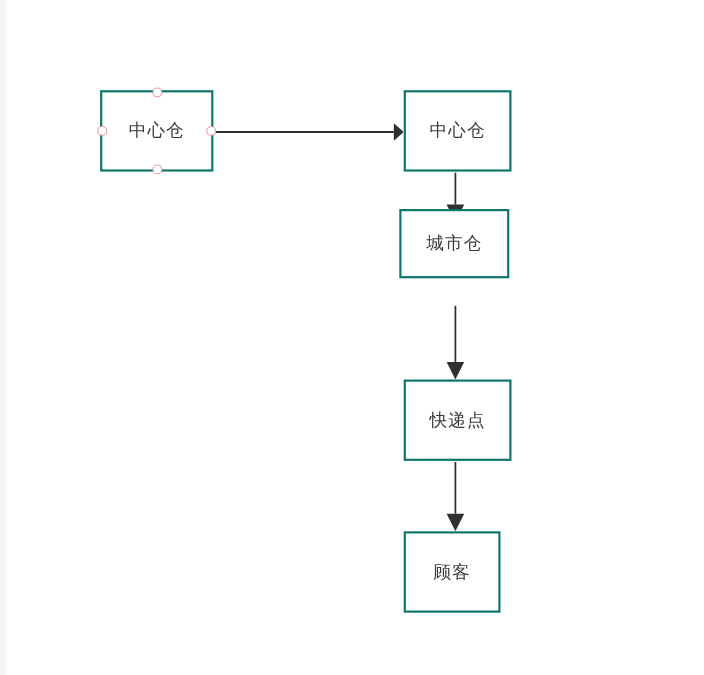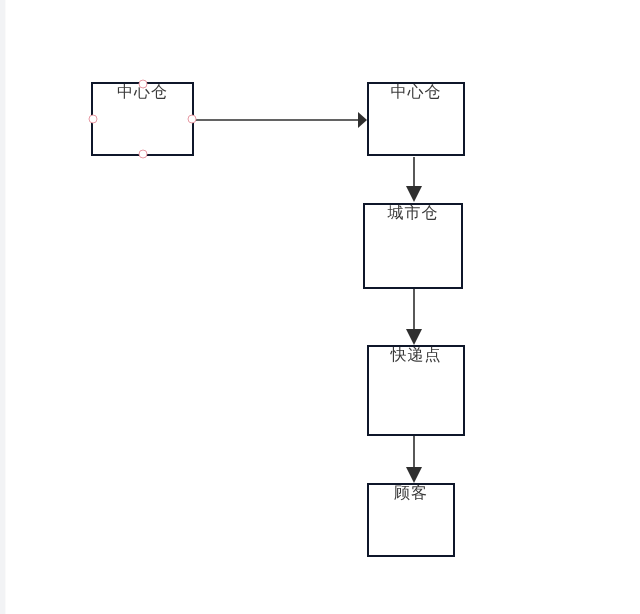--- a/index.html
+++ b/index.html
@@ -39,22 +39,23 @@
     top: 0;
     width: 1px;
     height: 614px;
     background: #fafafa;
   }
 
   .node {
     position: absolute;
     box-sizing: border-box;
     background: #ffffff;
-    border: 2px solid #0f172a;
+    border: 2px solid #0f766e;
     display: flex;
+    align-items: center;
     justify-content: center;
   }
 
   .node-label {
     font-size: 16px;
     line-height: 1;
     color: #3a3a3a;
     letter-spacing: 1px;
     white-space: nowrap;
     user-select: none;
@@ -128,25 +129,25 @@
     <span class="handle h-top"></span>
     <span class="handle h-right"></span>
     <span class="handle h-bottom"></span>
     <span class="handle h-left"></span>
   </div>
 
   <div class="node" style="left:367px; top:82px; width:98px; height:74px;">
     <span class="node-label">中心仓</span>
   </div>
 
-  <div class="node" style="left:363px; top:203px; width:100px; height:86px;font-family:Liberation Serif, serif;">
+  <div class="node" style="left:363px; top:190px; width:100px; height:63px;font-family:Liberation Serif, serif;">
     <span class="node-label">城市仓</span>
   </div>
 
-  <div class="node" style="left:367px; top:345px; width:98px; height:91px;">
+  <div class="node" style="left:367px; top:345px; width:98px; height:74px;">
     <span class="node-label">快递点</span>
   </div>
 
   <div class="node" style="left:367px; top:483px; width:88px; height:74px;">
     <span class="node-label">顾客</span>
   </div>
 
 </div>
 
 </body></html>

